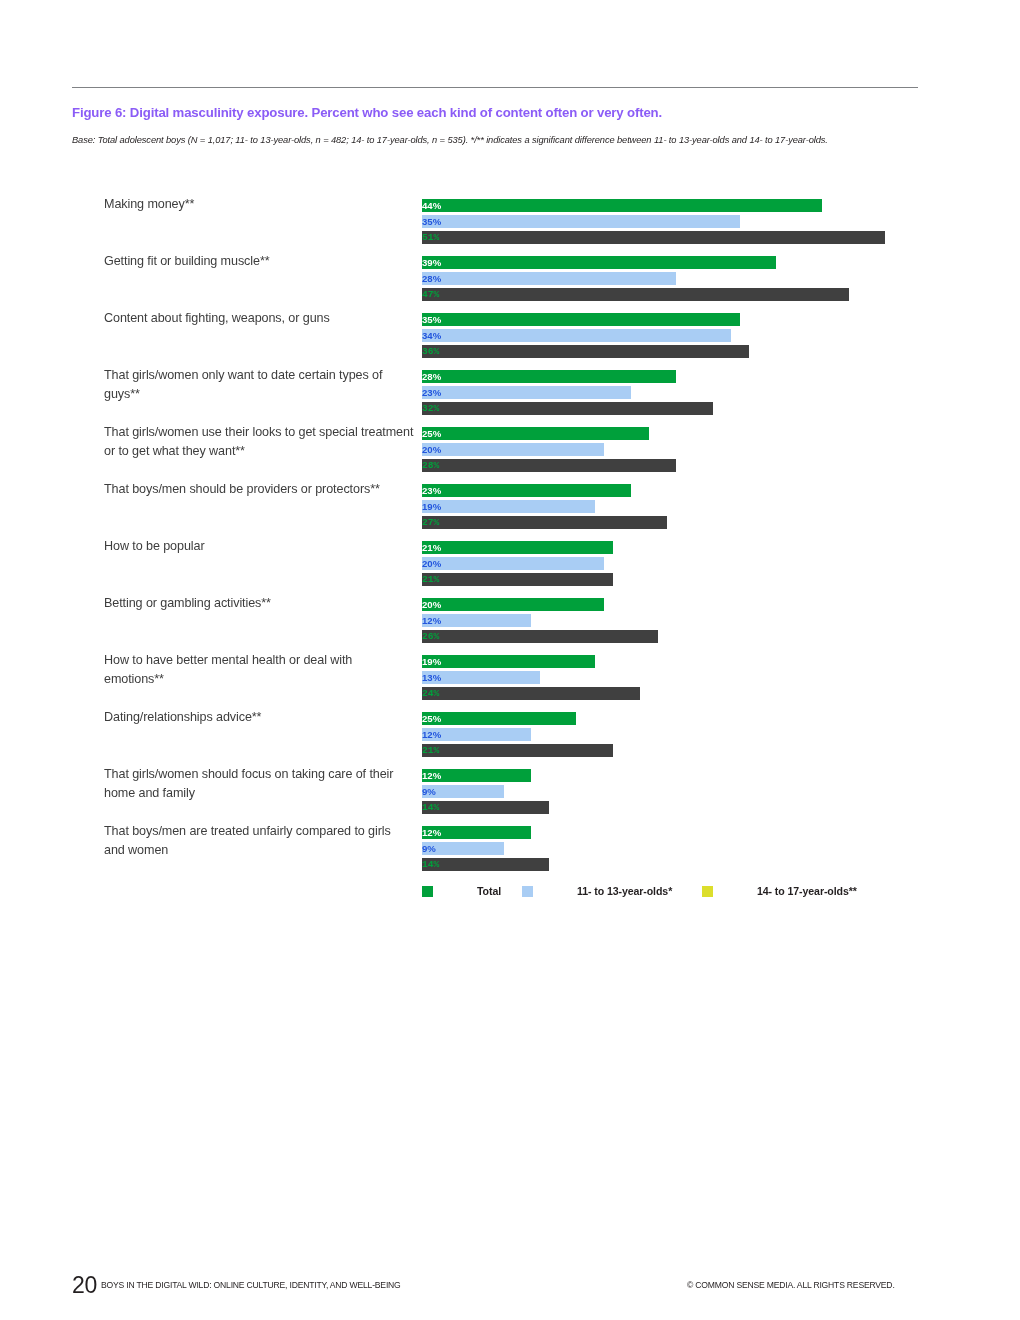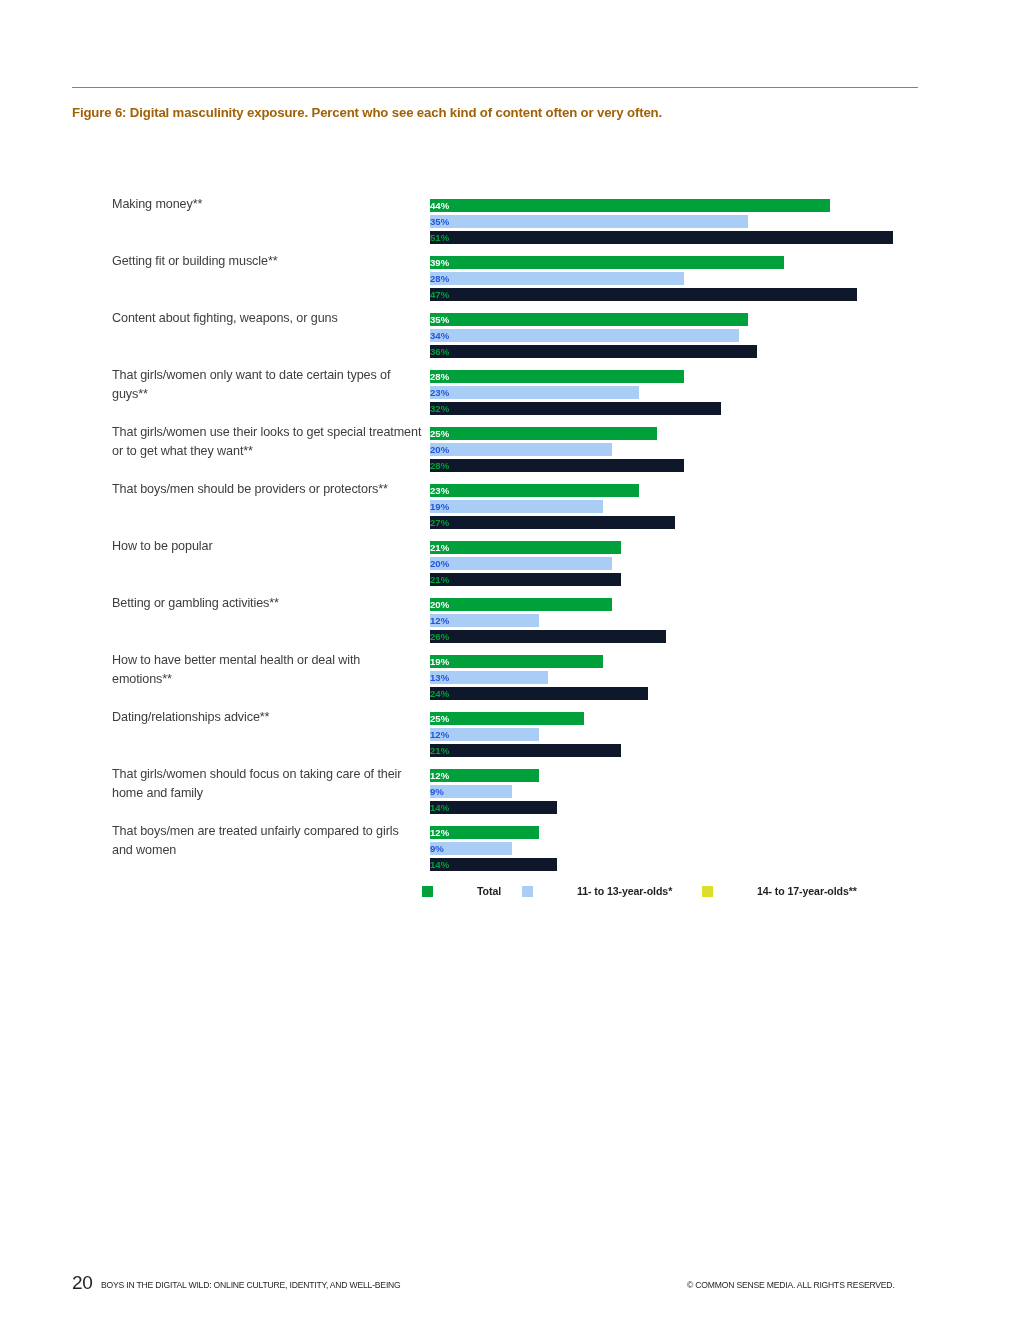--- a/index.html
+++ b/index.html
@@ -33,38 +33,38 @@
 
   
   .fig-title {
     position: absolute;
     left: 72px;
     top: 105px;
     width: 860px;
     font-size: 13.2px;
     font-weight: bold;
     letter-spacing: -0.15px;
-    color: #a16207;
+    color: #8b5cf6;
   }
   .fig-base {
     position: absolute;
     left: 72px;
     top: 133px;
     width: 800px;
     font-size: 9.3px;
     font-style: italic;
     line-height: 15px;
     letter-spacing: -0.1px;
     color: #231f20;
   }
 
   
   .chart {
     position: absolute;
-    left: 8px;
+    left: 0;
     top: 0;
     width: 881px;
     height: 1320px;
   }
   .cat-row {
     position: absolute;
     left: 0;
   }
   .cat-label {
     position: absolute;
@@ -96,21 +96,21 @@
     font-weight: bold;
     padding-right: 4px;
     letter-spacing: 0px;
     white-space: nowrap;
     line-height: 1;
   }
   .bar.s-total        { background: #00a03b; }
   .bar.s-total .val   { color: #ffffff; }
   .bar.s-young        { background: #a9cdf4; }
   .bar.s-young .val   { color: #2255dd; }
-  .bar.s-older        { background: #0f172a; }
+  .bar.s-older        { background: #404040; font-family: Liberation Mono, monospace; }
   .bar.s-older .val   { color: #00a03b; }
 
   
   .legend {
     position: absolute;
     left: 422px;
     top: 884px;
     height: 14px;
   }
   .legend-item {
@@ -140,21 +140,21 @@
     position: absolute;
     left: 0;
     top: 1274px;
     width: 1020px;
     height: 24px;
   }
   .pg-num {
     position: absolute;
     left: 72px;
     top: -2px;
-    font-size: 19px;
+    font-size: 23px;
     color: #231f20;
     letter-spacing: -0.4px;
   }
   .pg-title {
     position: absolute;
     left: 101px;
     top: 6px;
     font-size: 8.6px;
     color: #231f20;
     letter-spacing: -0.2px;
@@ -169,20 +169,21 @@
   }
 </style>
 </head>
 <body>
 
 <div class="page">
 
   <div class="top-rule"></div>
 
   <div class="fig-title">Figure 6: Digital masculinity exposure. Percent who see each kind of content often or very often.</div>
+  <div class="fig-base">Base: Total adolescent boys (N = 1,017; 11- to 13-year-olds, n = 482; 14- to 17-year-olds, n = 535). */** indicates a significant difference between 11- to 13-year-olds and 14- to 17-year-olds.</div>
 
   <div class="chart" id="chart">
       <div class="cat-row" style="top: 199px;">
         <div class="cat-label">Making money**</div>
         <div class="bars">
           <div class="bar s-total" style="width: 399.52px;">
             <span class="val">44%</span>
           </div>
           <div class="bar s-young" style="width: 317.8px;">
             <span class="val">35%</span>

